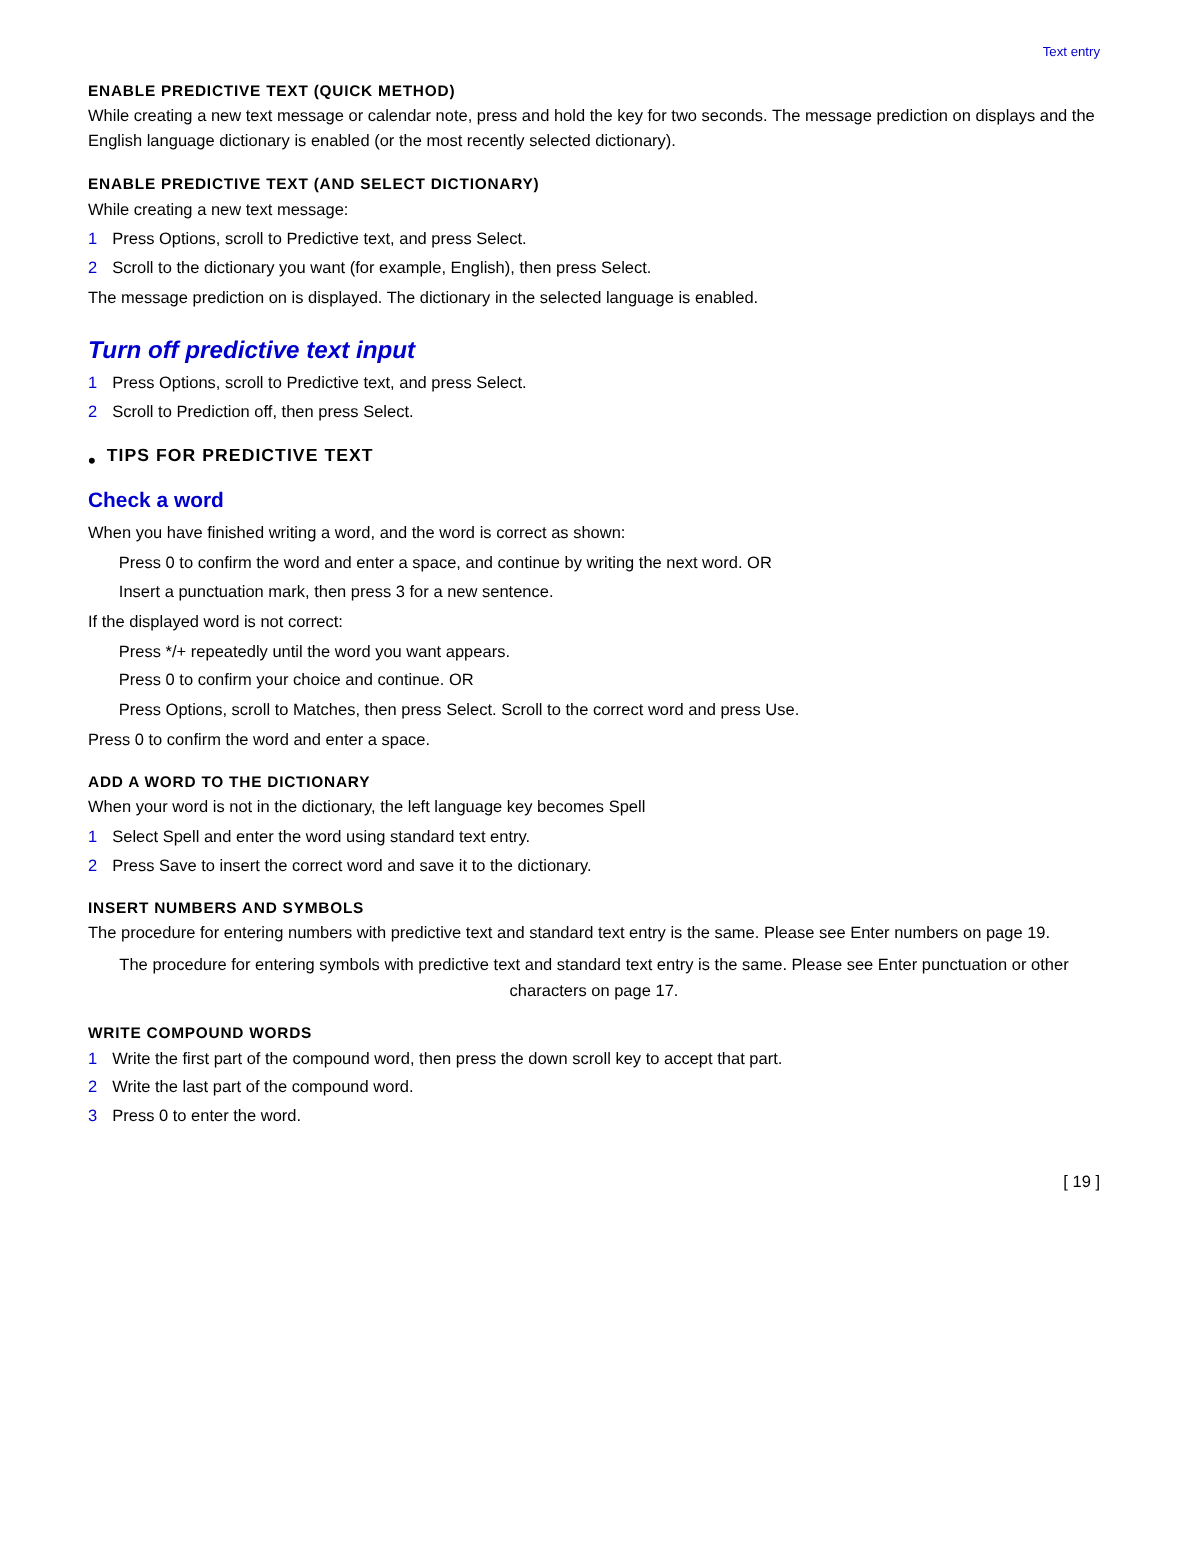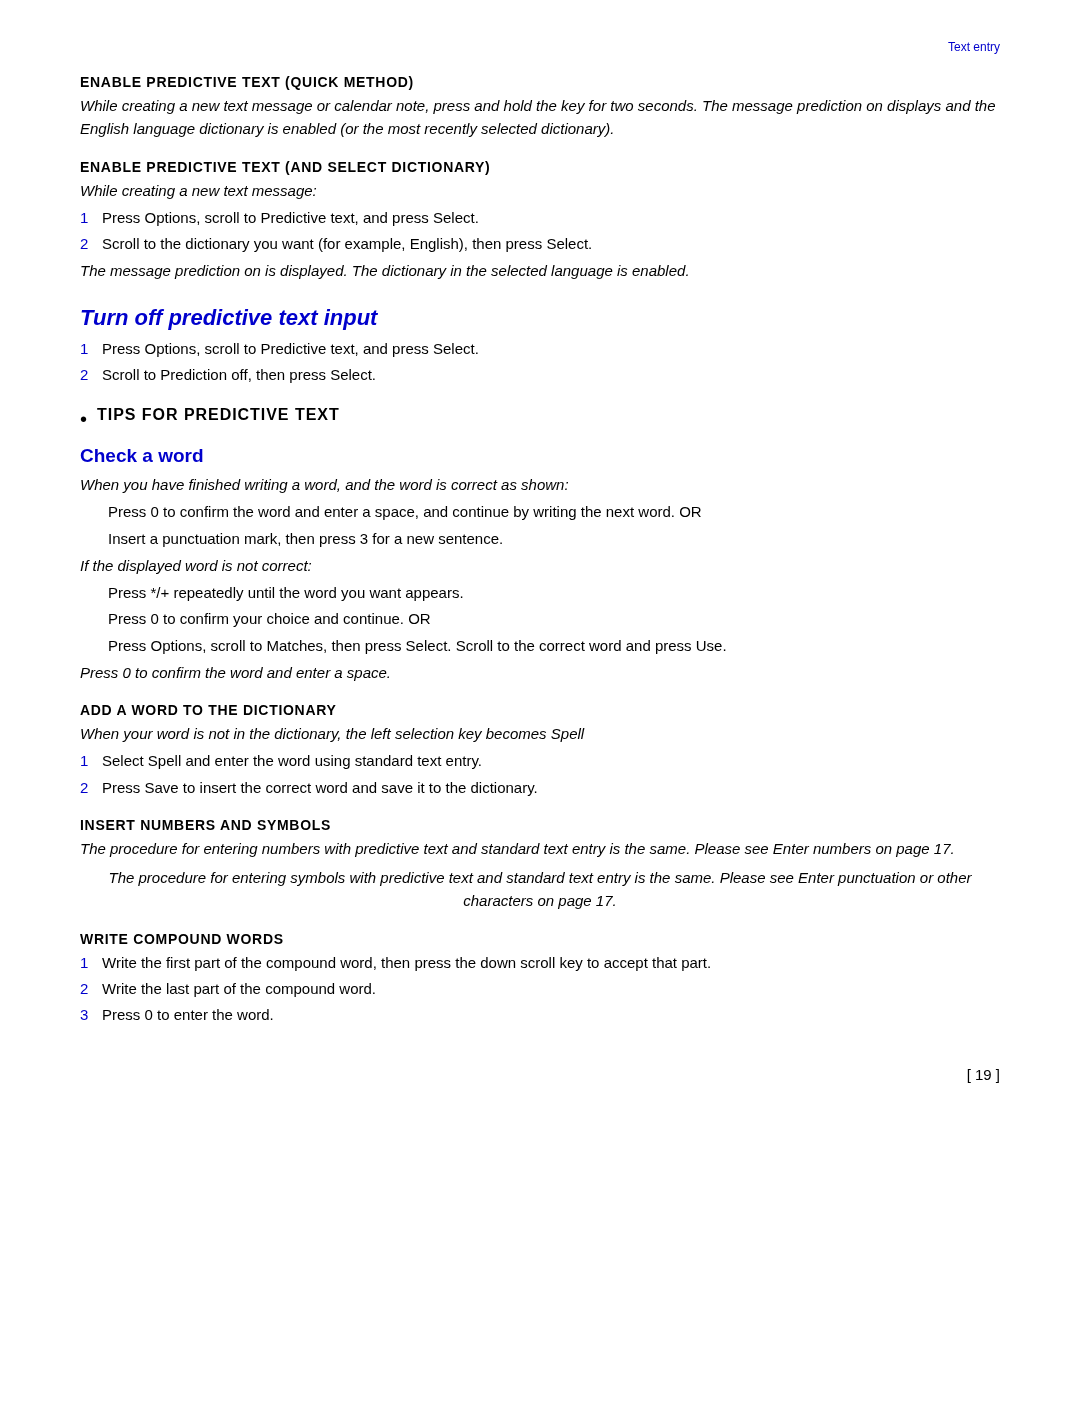--- a/index.html
+++ b/index.html
@@ -23,21 +23,20 @@
       font-weight: bold;
       letter-spacing: 0.05em;
       margin-top: 18px;
       margin-bottom: 4px;
       text-transform: uppercase;
     }
     .body-text {
       font-size: 15px;
       line-height: 1.55;
       margin-bottom: 4px;
-      font-style: italic;
     }
     .blue-heading {
       color: #0000cc;
       font-size: 22px;
       font-weight: bold;
       margin-top: 22px;
       margin-bottom: 6px;
       font-style: italic;
     }
     .blue-subheading {
@@ -143,36 +142,36 @@
   <div class="indented-text">Insert a punctuation mark, then press 3 for a new sentence.</div>
   <div class="body-text" style="margin-top:4px;">If the displayed word is not correct:</div>
   <div class="indented-text">Press */+ repeatedly until the word you want appears.</div>
   <div class="indented-text">Press 0 to confirm your choice and continue. OR</div>
   <div class="indented-text">Press Options, scroll to Matches, then press Select. Scroll to the correct word and press Use.</div>
   <div class="body-text" style="margin-top:4px;">Press 0 to confirm the word and enter a space.</div>
 </div>
 
 <div class="section-block">
   <div class="section-heading">ADD A WORD TO THE DICTIONARY</div>
-  <div class="body-text">When your word is not in the dictionary, the left selection key becomes Spell</div>
+  <div class="body-text">When your word is not in the dictionary, the left language key becomes Spell</div>
   <ol class="numbered-list">
     <li>
       <span class="num">1</span>
       <span>Select Spell and enter the word using standard text entry.</span>
     </li>
     <li>
       <span class="num">2</span>
       <span>Press Save to insert the correct word and save it to the dictionary.</span>
     </li>
   </ol>
 </div>
 
 <div class="section-block">
   <div class="section-heading">INSERT NUMBERS AND SYMBOLS</div>
-  <div class="body-text">The procedure for entering numbers with predictive text and standard text entry is the same. Please see  Enter numbers  on page 17.</div>
+  <div class="body-text">The procedure for entering numbers with predictive text and standard text entry is the same. Please see  Enter numbers  on page 19.</div>
   <div class="body-text" style="margin-top:6px;text-align:center;">The procedure for entering symbols with predictive text and standard text entry is the same. Please see  Enter punctuation or other characters  on page 17.</div>
 </div>
 
 <div class="section-block">
   <div class="section-heading">WRITE COMPOUND WORDS</div>
   <ol class="numbered-list">
     <li>
       <span class="num">1</span>
       <span>Write the first part of the compound word, then press the down scroll key to accept that part.</span>
     </li>

